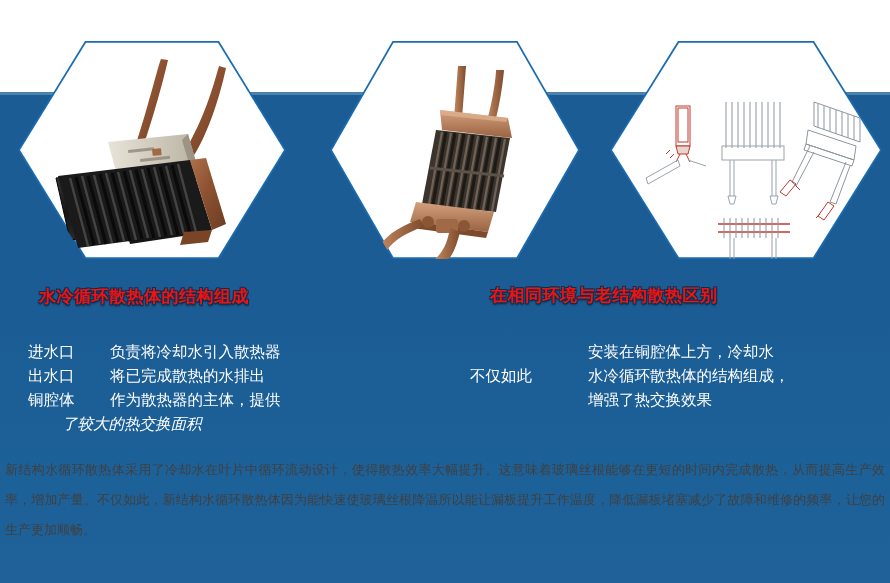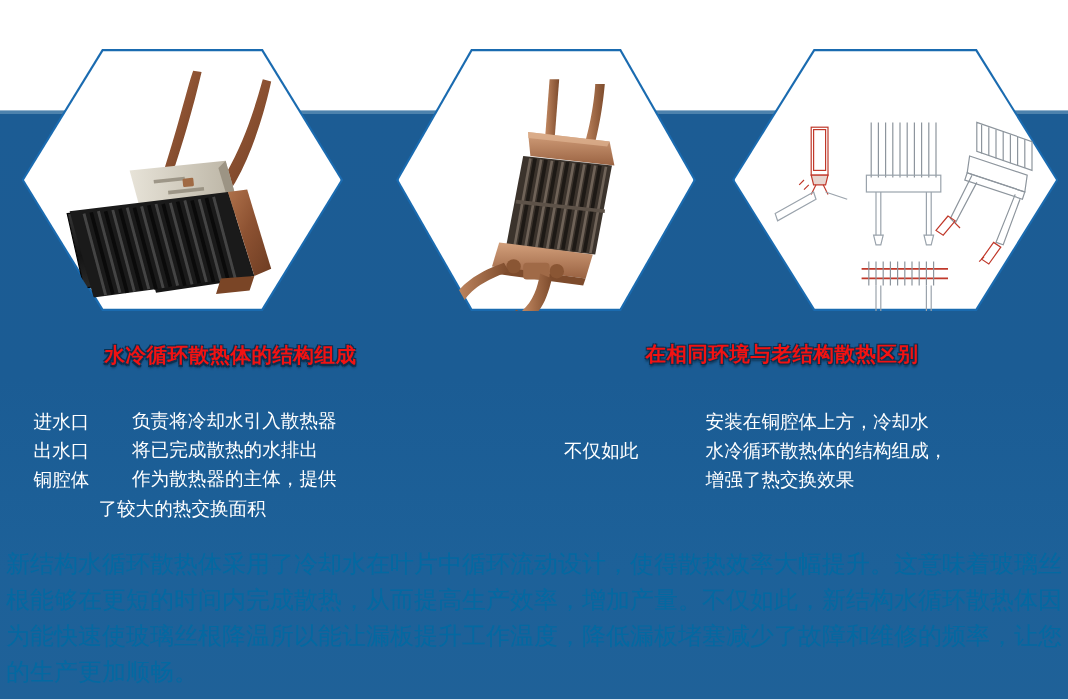--- a/index.html
+++ b/index.html
@@ -40,43 +40,42 @@
 
   
   .sec-title{
     position:absolute;
     font-size:17px;font-weight:bold;letter-spacing:.5px;
     color:#f21212;
     text-shadow:
       1px 1px 0 #0d2f4f, -1px 1px 0 #0d2f4f, 1px -1px 0 #0d2f4f, -1px -1px 0 #0d2f4f,
       0 2px 2px rgba(0,0,0,.45);
     white-space:nowrap;
-    margin-left:48px;
   }
   #title-left{left:39px;top:285px;}
   #title-right{left:490px;top:284px;}
 
   
   .spec{position:absolute;color:#ffffff;font-size:15.5px;line-height:24px;}
   .spec-row{display:flex;}
   .spec-term{white-space:nowrap;}
-  .spec-def{white-space:nowrap;font-family:Liberation Serif, serif;}
+  .spec-def{white-space:nowrap;}
 
   #spec-left{left:28px;top:340px;}
   #spec-left .spec-term{width:82px;}
-  #spec-left .spec-cont{margin-left:54px;}
+  #spec-left .spec-cont{margin-left:34px;font-style:italic;}
 
   #spec-right{left:470px;top:340px;display:flex;align-items:center;}
   #spec-right .spec-term{width:118px;text-align:left;}
   #spec-right .spec-lines{}
 
   
   .para{
     position:absolute;left:5px;top:455px;width:880px;
-    color:#0369a1;font-size:20px;line-height:30px;
+    color:#404040;font-size:13px;line-height:30px;
     text-align:justify;
   }
 </style>
 </head>
 <body>
 
 <div class="page">
 
   <div class="band-white"></div>
   <div class="band-hair"></div>

